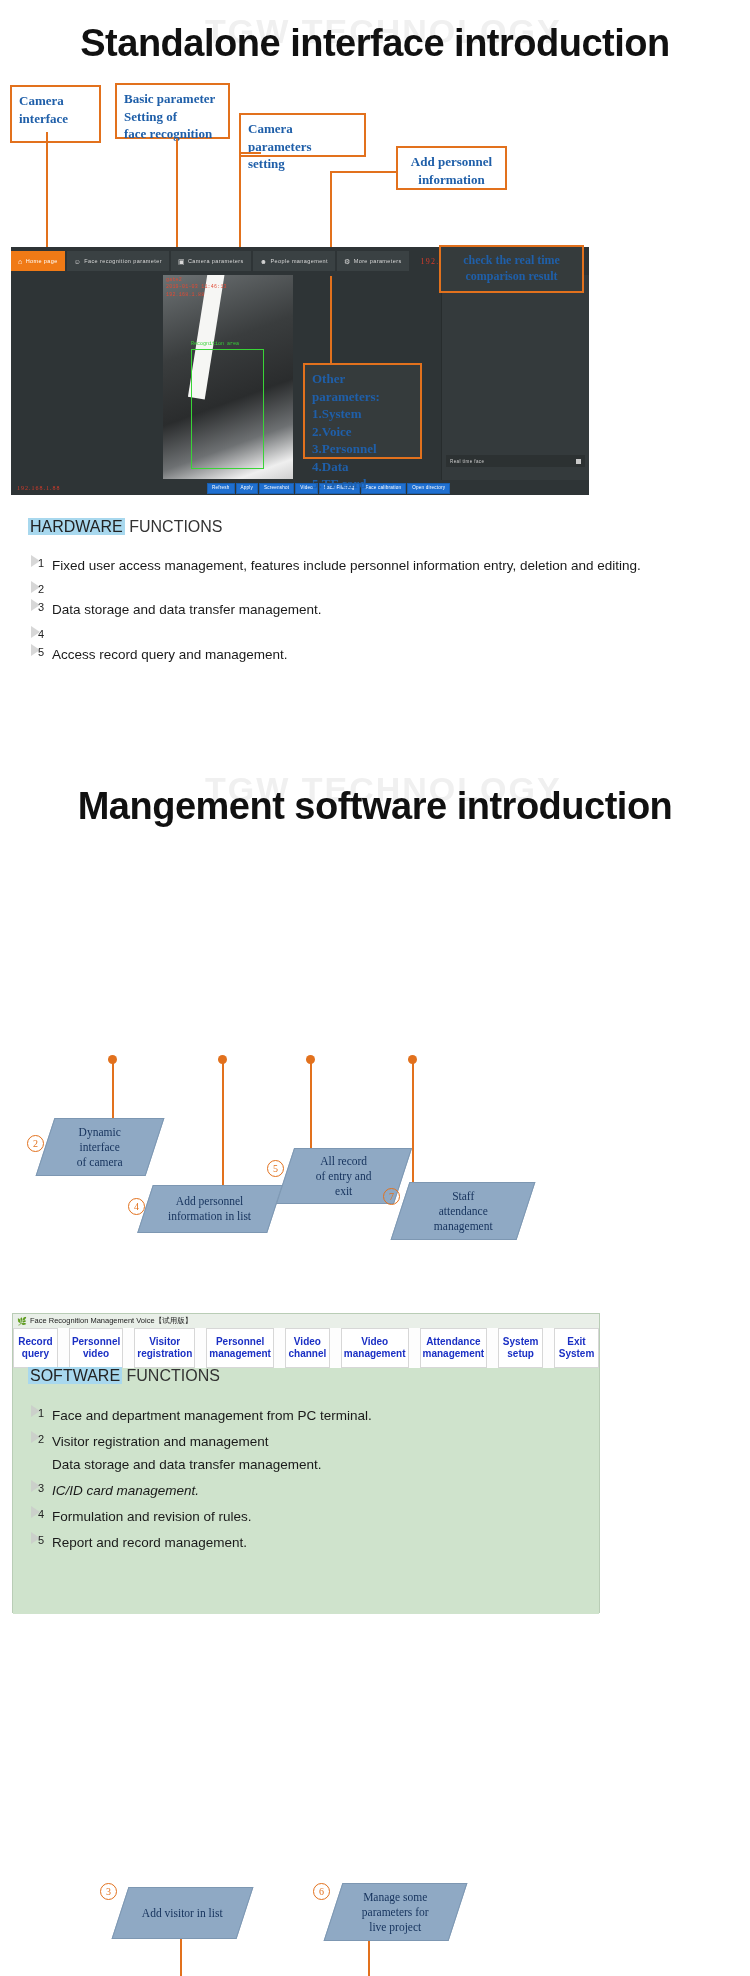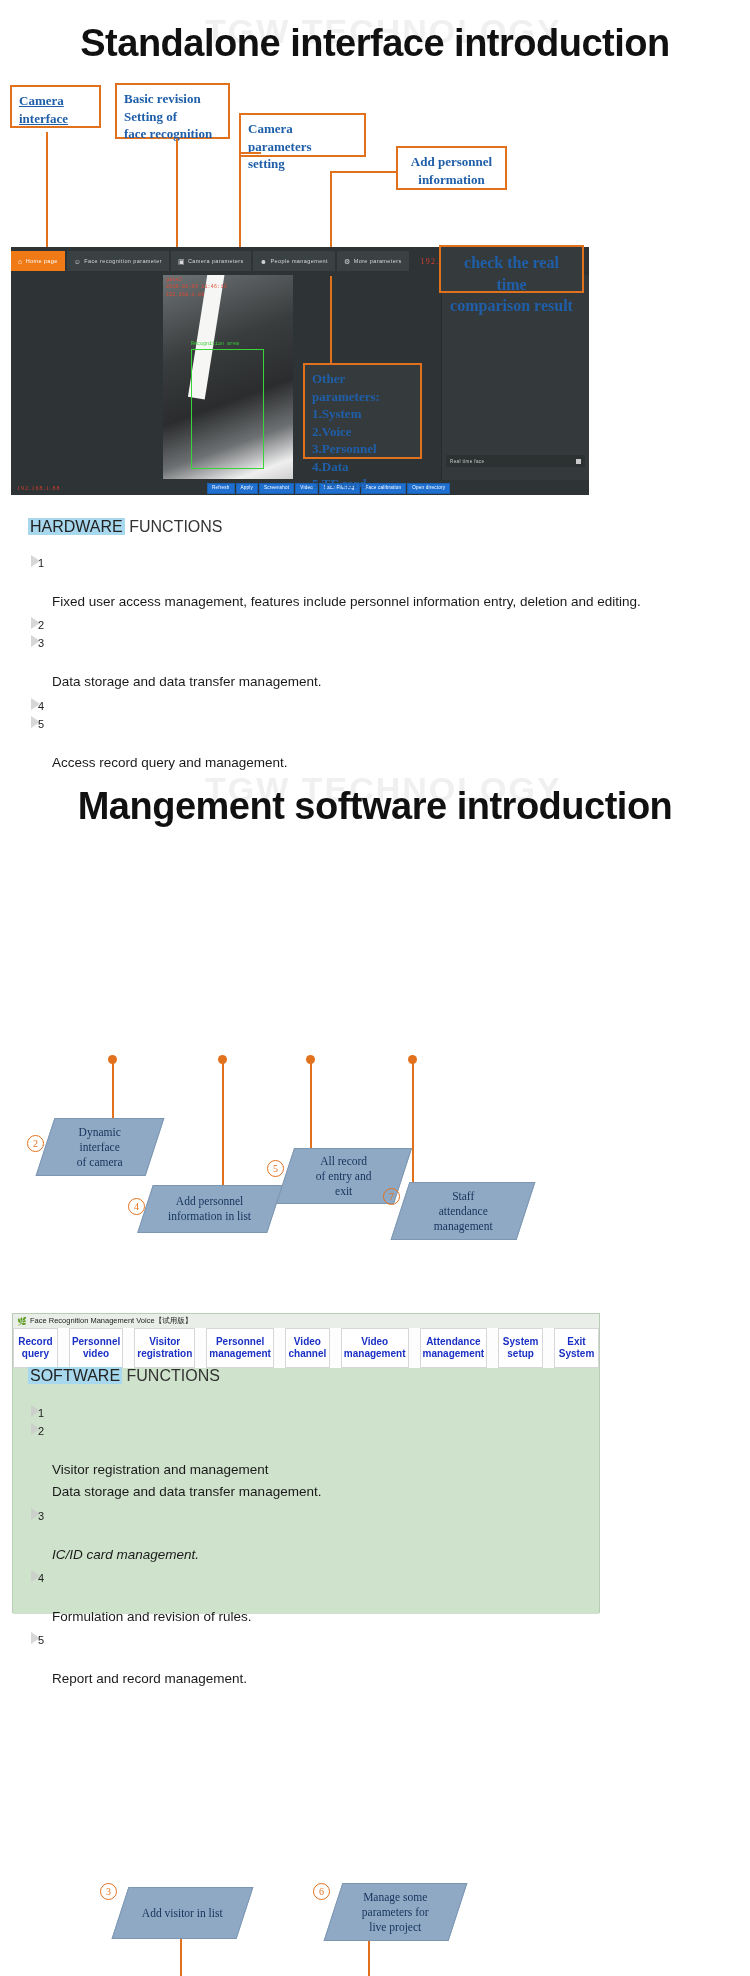--- a/index.html
+++ b/index.html
@@ -125,21 +125,21 @@
     position:relative; width:22px; flex:0 0 22px; color:#222;
     font-size:11px; text-align:center; padding-top:2px;
   }
   .fn-num::before {
     content:""; position:absolute; left:1px; top:0px;
     border-left:9px solid #c9c9c9;
     border-top:6px solid transparent; border-bottom:6px solid transparent;
     opacity:.75;
   }
   .fn-num span { position:relative; }
-  .fn-txt { font-size:13.5px; color:#1a1a1a; line-height:1.65;margin-top:36px; }
+  .fn-txt { font-size:13.5px; color:#1a1a1a; line-height:1.65; }
   
   #sw-diagram { position:absolute; left:10px; top:1055px; width:730px; height:305px; }
   .para {
     position:absolute; background:#8fa9c4; border:1px solid #7d97b2;
     color:#15325c; font-family:"Liberation Serif", serif; font-size:11.5px;
     font-weight:normal; text-align:center; line-height:1.3;
     display:flex; align-items:center; justify-content:center;
     transform:skewX(-18deg);
   }
   .para > span { display:block; transform:skewX(18deg); }
@@ -173,26 +173,26 @@
   #sw-body { background:#cfe3cc; height:246px; }
 </style>
 </head>
 <body>
 
 <div class="wm" style="left:205px; top:12px;">TGW TECHNOLOGY</div>
 <div class="wm" style="left:205px; top:770px;">TGW TECHNOLOGY</div>
 
 <div class="big-title" style="top:22px;">Standalone interface introduction</div>
 
-<div class="callout" style="left:10px; top:85px; width:91px; height:43px;text-decoration:underline;">
+<div class="callout" style="left:10px; top:85px; width:91px; height:58px;">
   <span style="white-space:pre-line;">Camera
 interface</span>
 </div>
 <div class="callout" style="left:115px; top:83px; width:115px; height:56px;">
-  <span style="white-space:pre-line;">Basic revision
+  <span style="white-space:pre-line;">Basic parameter
 Setting of
 face recognition</span>
 </div>
 <div class="callout" style="left:239px; top:113px; width:127px; height:44px;">
   <span style="white-space:pre-line;">Camera parameters
 setting</span>
 </div>
 <div class="callout" style="left:396px; top:146px; width:111px; height:44px; text-align:center;">
   <span style="white-space:pre-line;">Add personnel
 information</span>
@@ -277,21 +277,21 @@
 <div class="callout dark" style="left:303px; top:363px; width:119px; height:96px; font-size:13px;">
   <span style="white-space:pre-line;">Other parameters:
 1.System
 2.Voice
 3.Personnel
 4.Data
 5.TF card</span>
 </div>
 <div class="leader v" style="left:330px; top:276px; height:87px;"></div>
 
-<div class="callout dark" style="left:439px; top:245px; width:145px; height:48px; text-align:center; font-size:16px;">
+<div class="callout dark" style="left:439px; top:245px; width:145px; height:48px; text-align:center; font-size:12px;">
   <span style="white-space:pre-line;">check the real time
 comparison result</span>
 </div>
 
 <div class="sec-head" style="left:28px; top:518px;">
   <span class="hl">HARDWARE</span><span> FUNCTIONS</span>
 </div>
 
 <div class="fn-list" style="top:555px;">
   <div class="fn-row">
@@ -418,20 +418,21 @@
 <div class="oline v" style="left:412px; top:1062px; height:120px;"></div>
 <div class="odot" style="left:408px; top:1055px;"></div>
 
 <div class="sec-head" style="left:28px; top:1367px;">
   <span class="hl">SOFTWARE</span><span> FUNCTIONS</span>
 </div>
 
 <div class="fn-list" style="top:1405px;">
   <div class="fn-row">
     <div class="fn-num"><span>1</span></div>
+    <div class="fn-txt" style="white-space:pre-line;">Face and department management from PC terminal.</div>
   </div>
   <div class="fn-row">
     <div class="fn-num"><span>2</span></div>
     <div class="fn-txt" style="white-space:pre-line;">Visitor registration and management
 Data storage and data transfer management.</div>
   </div>
   <div class="fn-row">
     <div class="fn-num"><span>3</span></div>
     <div class="fn-txt" style="white-space:pre-line;font-style:italic;">IC/ID card management.</div>
   </div>

